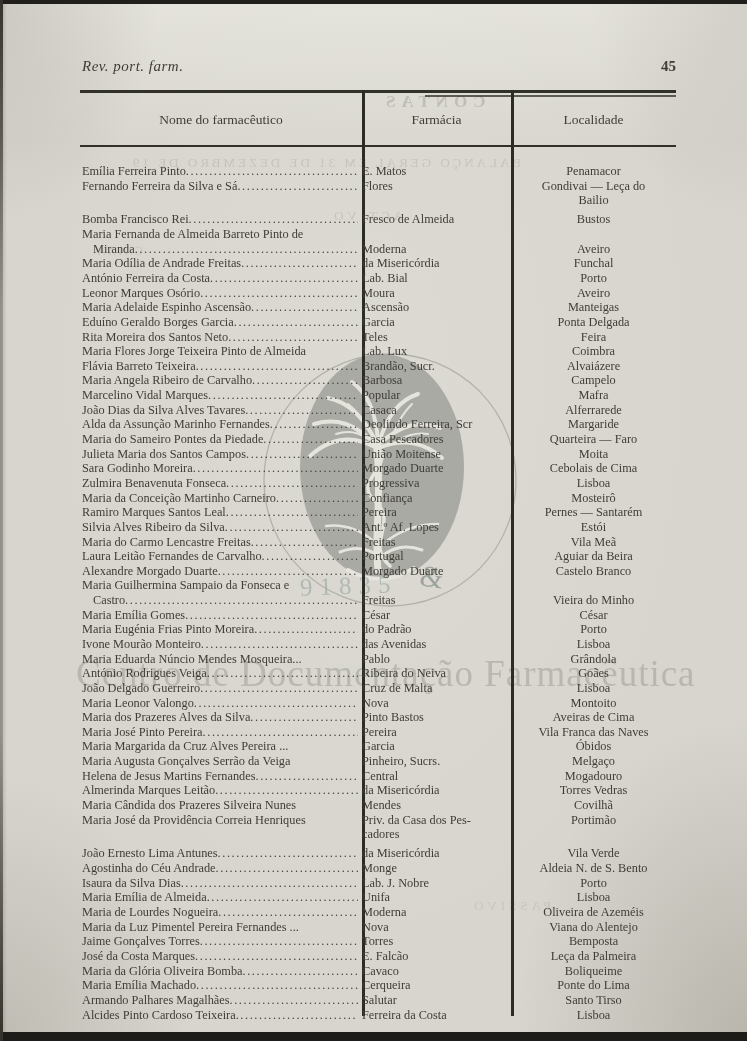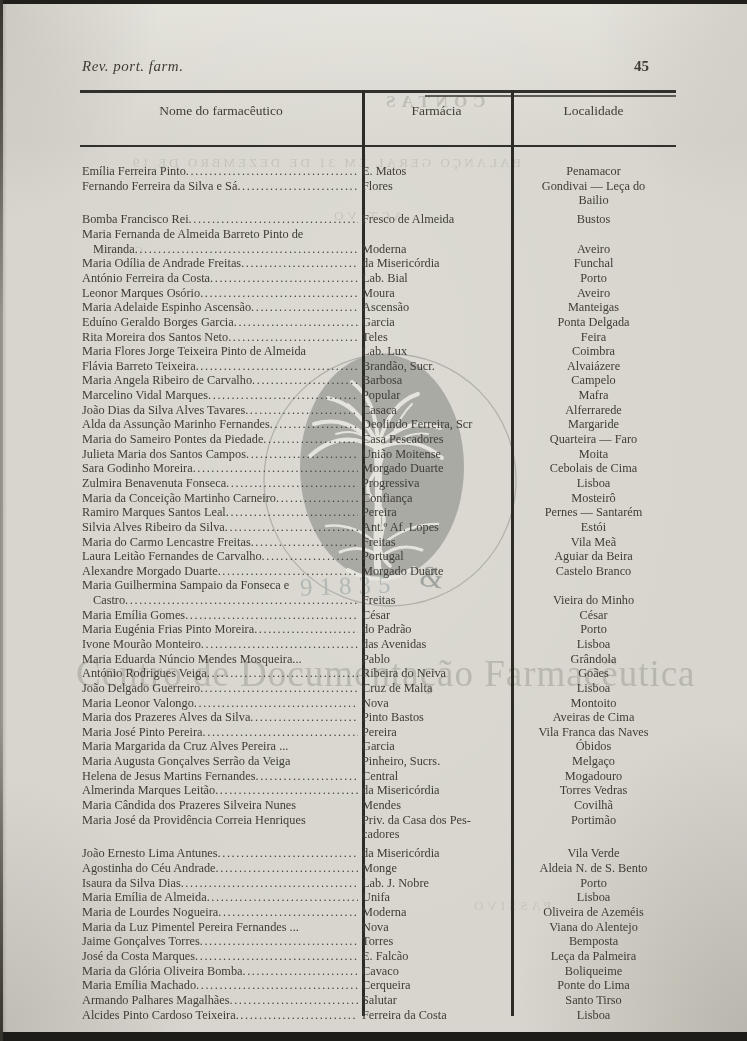--- a/index.html
+++ b/index.html
@@ -16,21 +16,21 @@
       radial-gradient(ellipse at 0% 0%, rgba(60,55,45,0.14), rgba(0,0,0,0) 15%),
       radial-gradient(ellipse at 100% 0%, rgba(60,55,45,0.10), rgba(0,0,0,0) 15%),
       linear-gradient(90deg, rgba(50,46,38,0.25) 0px, rgba(0,0,0,0) 7px),
       linear-gradient(180deg, rgba(244,243,237,0.45) 0px, rgba(0,0,0,0) 140px);
   }
   .edge-top{position:absolute;top:0;left:0;width:747px;height:4px;background:#201f1b;}
   .edge-bottom{position:absolute;bottom:0;left:0;width:747px;height:9px;background:#1d1c18;}
   .edge-left{position:absolute;top:0;left:0;width:3px;height:1041px;background:linear-gradient(180deg,#35332c,rgba(53,51,44,.25) 30%,rgba(53,51,44,.25) 70%,#35332c);}
 
   
-  .runhead{position:absolute;top:58px;left:82px;right:98px;display:flex;justify-content:space-between;font-size:15px;}
+  .runhead{position:absolute;top:58px;left:82px;right:71px;display:flex;justify-content:space-between;font-size:15px;}
   .journal{font-style:italic;letter-spacing:.5px;}
   .pageno{font-style:normal;font-weight:bold;}
 
   
   .bt{position:absolute;transform:scaleX(-1);color:#7d7b70;filter:blur(.7px);white-space:nowrap;font-family:"Liberation Serif",serif;}
   .bt1{top:92px;left:380px;font-size:17px;letter-spacing:6px;opacity:.30;font-weight:bold;}
   .bt2{top:155px;left:130px;font-size:13px;letter-spacing:3px;opacity:.22;}
   .bt3{top:208px;left:330px;font-size:13px;letter-spacing:4px;opacity:.22;}
   .bt4{top:244px;left:95px;font-size:12px;letter-spacing:2px;opacity:.18;}
   .bt5{top:898px;left:470px;font-size:13px;letter-spacing:4px;opacity:.18;}
@@ -52,21 +52,21 @@
   .wm2{top:694px;left:234px;font-size:37px;letter-spacing:1px;}
 
   
   .tbl{position:absolute;left:80px;top:90px;width:596px;height:926px;}
   .rule-top{position:absolute;top:0;left:0;width:596px;height:3px;background:#32302a;}
   .rule-top2{position:absolute;top:5px;left:345px;width:251px;height:1.5px;background:#32302a;opacity:.75;}
   .rule-head{position:absolute;top:55px;left:0;width:596px;height:2.4px;background:#32302a;}
   .vline{position:absolute;top:0;width:2.6px;height:926px;background:#2d2b26;}
   .v1{left:282px;}
   .v2{left:431px;}
-  .thead{position:absolute;top:3px;left:0;width:596px;height:36px;display:flex;align-items:center;font-size:13.5px;}
+  .thead{position:absolute;top:12px;left:0;width:596px;height:36px;display:flex;align-items:center;font-size:13.5px;}
   .th{text-align:center;}
   .th1{width:282px;}
   .th2{width:149px;}
   .th3{width:165px;}
 
   .rows{position:absolute;top:51px;left:0;width:596px;padding-top:23px;}
   .row{display:flex;height:14.65px;font-size:12.3px;line-height:14.65px;white-space:nowrap;}
   .row.gap{margin-top:4.5px;}
   .c1{width:276px;padding-left:2px;padding-right:4px;display:flex;overflow:hidden;}
   .nm{white-space:pre;}

